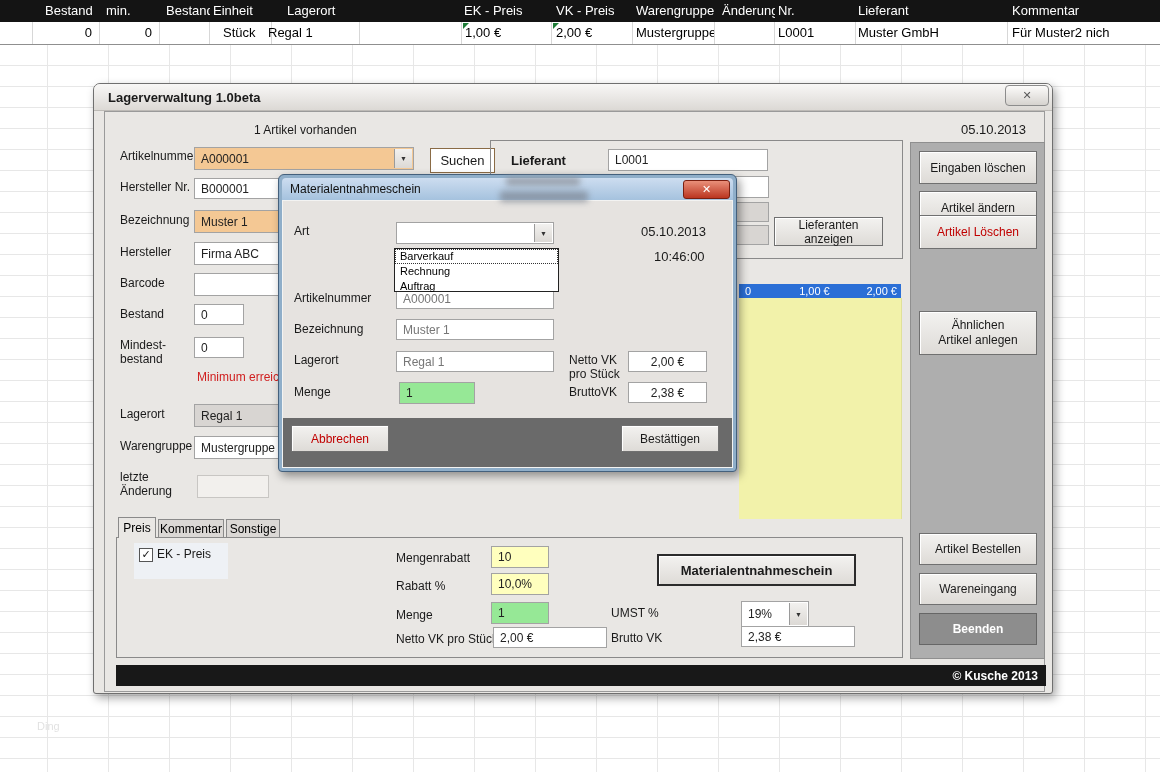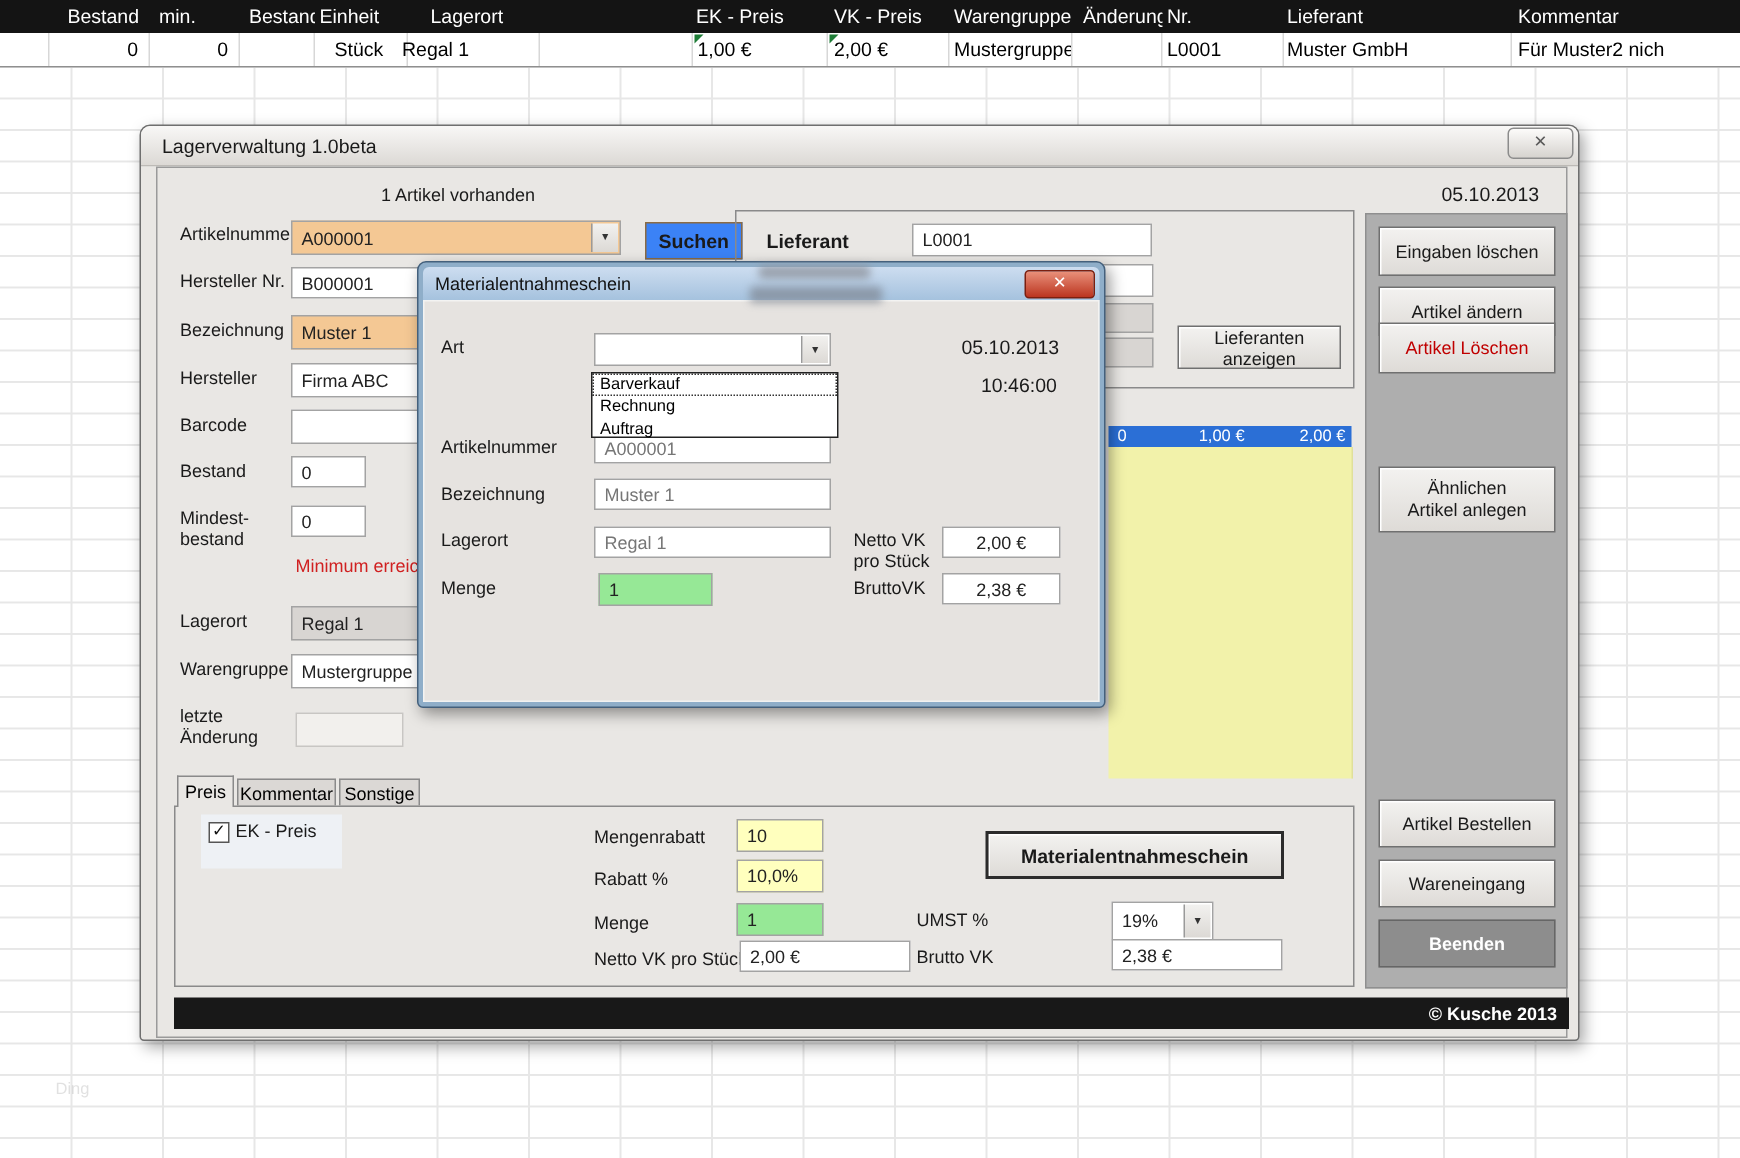--- a/index.html
+++ b/index.html
@@ -15,39 +15,39 @@
   .xl-cell{position:absolute;top:0;height:22px;line-height:22px;white-space:nowrap;overflow:hidden;padding-left:6px;box-sizing:border-box;}
   .xl-datarow .xl-cell{border-right:1px solid #d7d7d7;}
   .r{text-align:right;padding-right:7px;padding-left:0;}
   .flag{position:absolute;left:1px;top:1px;width:0;height:0;border-top:6px solid #1e7d37;border-right:6px solid transparent;}
   .faint{position:absolute;left:37px;top:720px;font-size:11px;color:rgba(120,120,120,.22);z-index:1;}
   
   .win{position:absolute;left:93px;top:83px;width:958px;height:609px;background:#E9E7E4;border:1px solid #6f6f6f;
     border-radius:7px 7px 3px 3px;box-shadow:3px 4px 10px rgba(0,0,0,.35);z-index:10;}
   .win-title{position:absolute;left:0;top:0;right:0;height:26px;background:linear-gradient(#f8f7f6,#dcd9d5);
     border-radius:6px 6px 0 0;border-bottom:1px solid #bdbab6;}
-  .win-title-text{position:absolute;left:14px;top:6px;font-size:13px;color:#1a1a1a;}
+  .win-title-text{position:absolute;left:14px;top:6px;font-size:13px;color:#1a1a1a;font-weight:bold;}
   .win-close{position:absolute;top:1px;right:3px;width:42px;height:19px;background:linear-gradient(#fcfbfa,#d6d3cf);
     border:1px solid #8c8c8c;border-radius:4px;color:#5a5a5a;font-size:11px;font-weight:bold;text-align:center;line-height:18px;cursor:default;}
   .win-content{position:absolute;left:10px;top:27px;width:939px;height:579px;border:1px solid #9a9a9a;background:#E9E7E4;}
   .lbl{position:absolute;font-size:12px;color:#1a1a1a;white-space:nowrap;}
   .fld{position:absolute;background:#fff;border:1px solid #a3a3a3;font-size:12px;color:#222;
     padding:0 6px;box-sizing:border-box;display:flex;align-items:center;}
   .fld.orange{background:#F4C894;}
   .fld.gray{background:#D8D5D2;}
   .fld.pale{background:#F2F0ED;border-color:#c8c6c3;}
   .fld.green{background:#96E896;}
   .fld.yellow{background:#FFFFBE;}
   .combo-arrow{position:absolute;right:1px;top:1px;bottom:1px;width:17px;background:linear-gradient(#f2f1ef,#dcd9d5);
     border-left:1px solid #9a9a9a;display:flex;align-items:center;justify-content:center;font-size:7px;color:#333;}
   .btn3d{position:absolute;background:linear-gradient(#f3f2f0,#dedbd7);border:1px solid #707070;font-size:12px;color:#1a1a1a;
     display:flex;align-items:center;justify-content:center;text-align:center;box-shadow:inset 1px 1px 0 #ffffff;cursor:default;box-sizing:border-box;}
   .btn3d.red{color:#c00000;}
   .btn3d.darkbtn{background:#8d8d8d;color:#fff;font-weight:bold;border-color:#666;box-shadow:none;}
-  .suchen{font-weight:bold;font-size:13px;background:#3b82f6;border:1px solid #8a6b45;box-shadow:none;}
+  .suchen{font-weight:normal;font-size:13px;background:#ffffff;border:1px solid #8a6b45;box-shadow:none;}
   .panel{position:absolute;border:1px solid #8a8a8a;box-sizing:border-box;}
   .bluerow{position:absolute;background:#2B6FD6;color:#fff;font-size:11px;display:flex;align-items:center;z-index:3;}
   .yellowbox{position:absolute;background:#F2F2AA;border-right:1px solid #e0e09a;}
   .tab{position:absolute;font-size:12px;border:1px solid #8a8a8a;text-align:center;box-sizing:border-box;}
   .tab.active{background:#E9E7E4;border-bottom:none;z-index:5;}
   .tab.inactive{background:#DBD8D5;}
   .rightpanel{position:absolute;background:#AEAEAE;border:1px solid #8f8f8f;box-sizing:border-box;}
   .footerbar{position:absolute;background:#181818;color:#fff;font-size:12px;font-weight:bold;
     display:flex;align-items:center;justify-content:flex-end;padding-right:8px;box-sizing:border-box;}
   .warn{color:#d02020;font-size:12px;}
@@ -149,21 +149,21 @@
       <div class="fld gray" style="left:89px;top:292px;width:88px;height:23px">Regal 1</div>
       <div class="fld" style="left:89px;top:324px;width:94px;height:23px">Mustergruppe</div>
       <div class="fld pale" style="left:92px;top:363px;width:72px;height:23px"></div>
 
       <div class="panel" style="left:385px;top:28px;width:413px;height:119px">
         <div class="lbl" style="left:20px;top:12px;font-weight:bold;font-size:13px">Lieferant</div>
         <div class="fld" style="left:117px;top:8px;width:160px;height:22px">L0001</div>
         <div class="fld" style="left:244px;top:35px;width:34px;height:22px"></div>
         <div class="fld gray" style="left:244px;top:61px;width:34px;height:20px"></div>
         <div class="fld gray" style="left:244px;top:84px;width:34px;height:20px"></div>
-        <div class="btn3d" style="left:294px;top:76px;width:109px;height:29px">Lieferanten anzeigen</div>
+        <div class="btn3d" style="left:283px;top:76px;width:109px;height:29px">Lieferanten anzeigen</div>
       </div>
 
       <div class="bluerow" style="left:634px;top:172px;width:162px;height:14px">
         <span style="margin-left:6px">0</span>
         <span style="margin-left:48px">1,00 €</span>
         <span style="margin-left:auto;margin-right:4px">2,00 €</span>
       </div>
       <div class="yellowbox" style="left:634px;top:186px;width:162px;height:221px"></div>
 
       <div class="tab active" style="left:13px;top:405px;width:38px;height:21px;line-height:20px">Preis</div>
@@ -235,19 +235,23 @@
       <div class="lbl" style="left:11px;top:152px">Lagerort</div>
       <div class="fld disabled-txt" style="left:113px;top:150px;width:158px;height:21px">Regal 1</div>
       <div class="lbl" style="left:11px;top:184px">Menge</div>
       <div class="fld green" style="left:116px;top:181px;width:76px;height:22px">1</div>
 
       <div class="lbl" style="left:286px;top:152px;line-height:14px"><span>Netto VK</span><br><span>pro Stück</span></div>
       <div class="fld" style="left:345px;top:150px;width:79px;height:21px;justify-content:center">2,00 €</div>
       <div class="lbl" style="left:286px;top:184px">BruttoVK</div>
       <div class="fld" style="left:345px;top:181px;width:79px;height:21px;justify-content:center">2,38 €</div>
 
+      <div class="dlg-bottom">
+        <div class="btn3d red" style="left:8px;top:7px;width:98px;height:27px">Abbrechen</div>
+        <div class="btn3d" style="left:338px;top:7px;width:98px;height:27px">Bestättigen</div>
+      </div>
     </div>
   </div>
 
   <div class="blur-blob" style="left:506px;top:177px;width:74px;height:9px;background:#8b9099;opacity:.75"></div>
   <div class="blur-blob" style="left:500px;top:191px;width:88px;height:11px;background:#7e8692;opacity:.7"></div>
 
 </div>
 
 </body></html>

